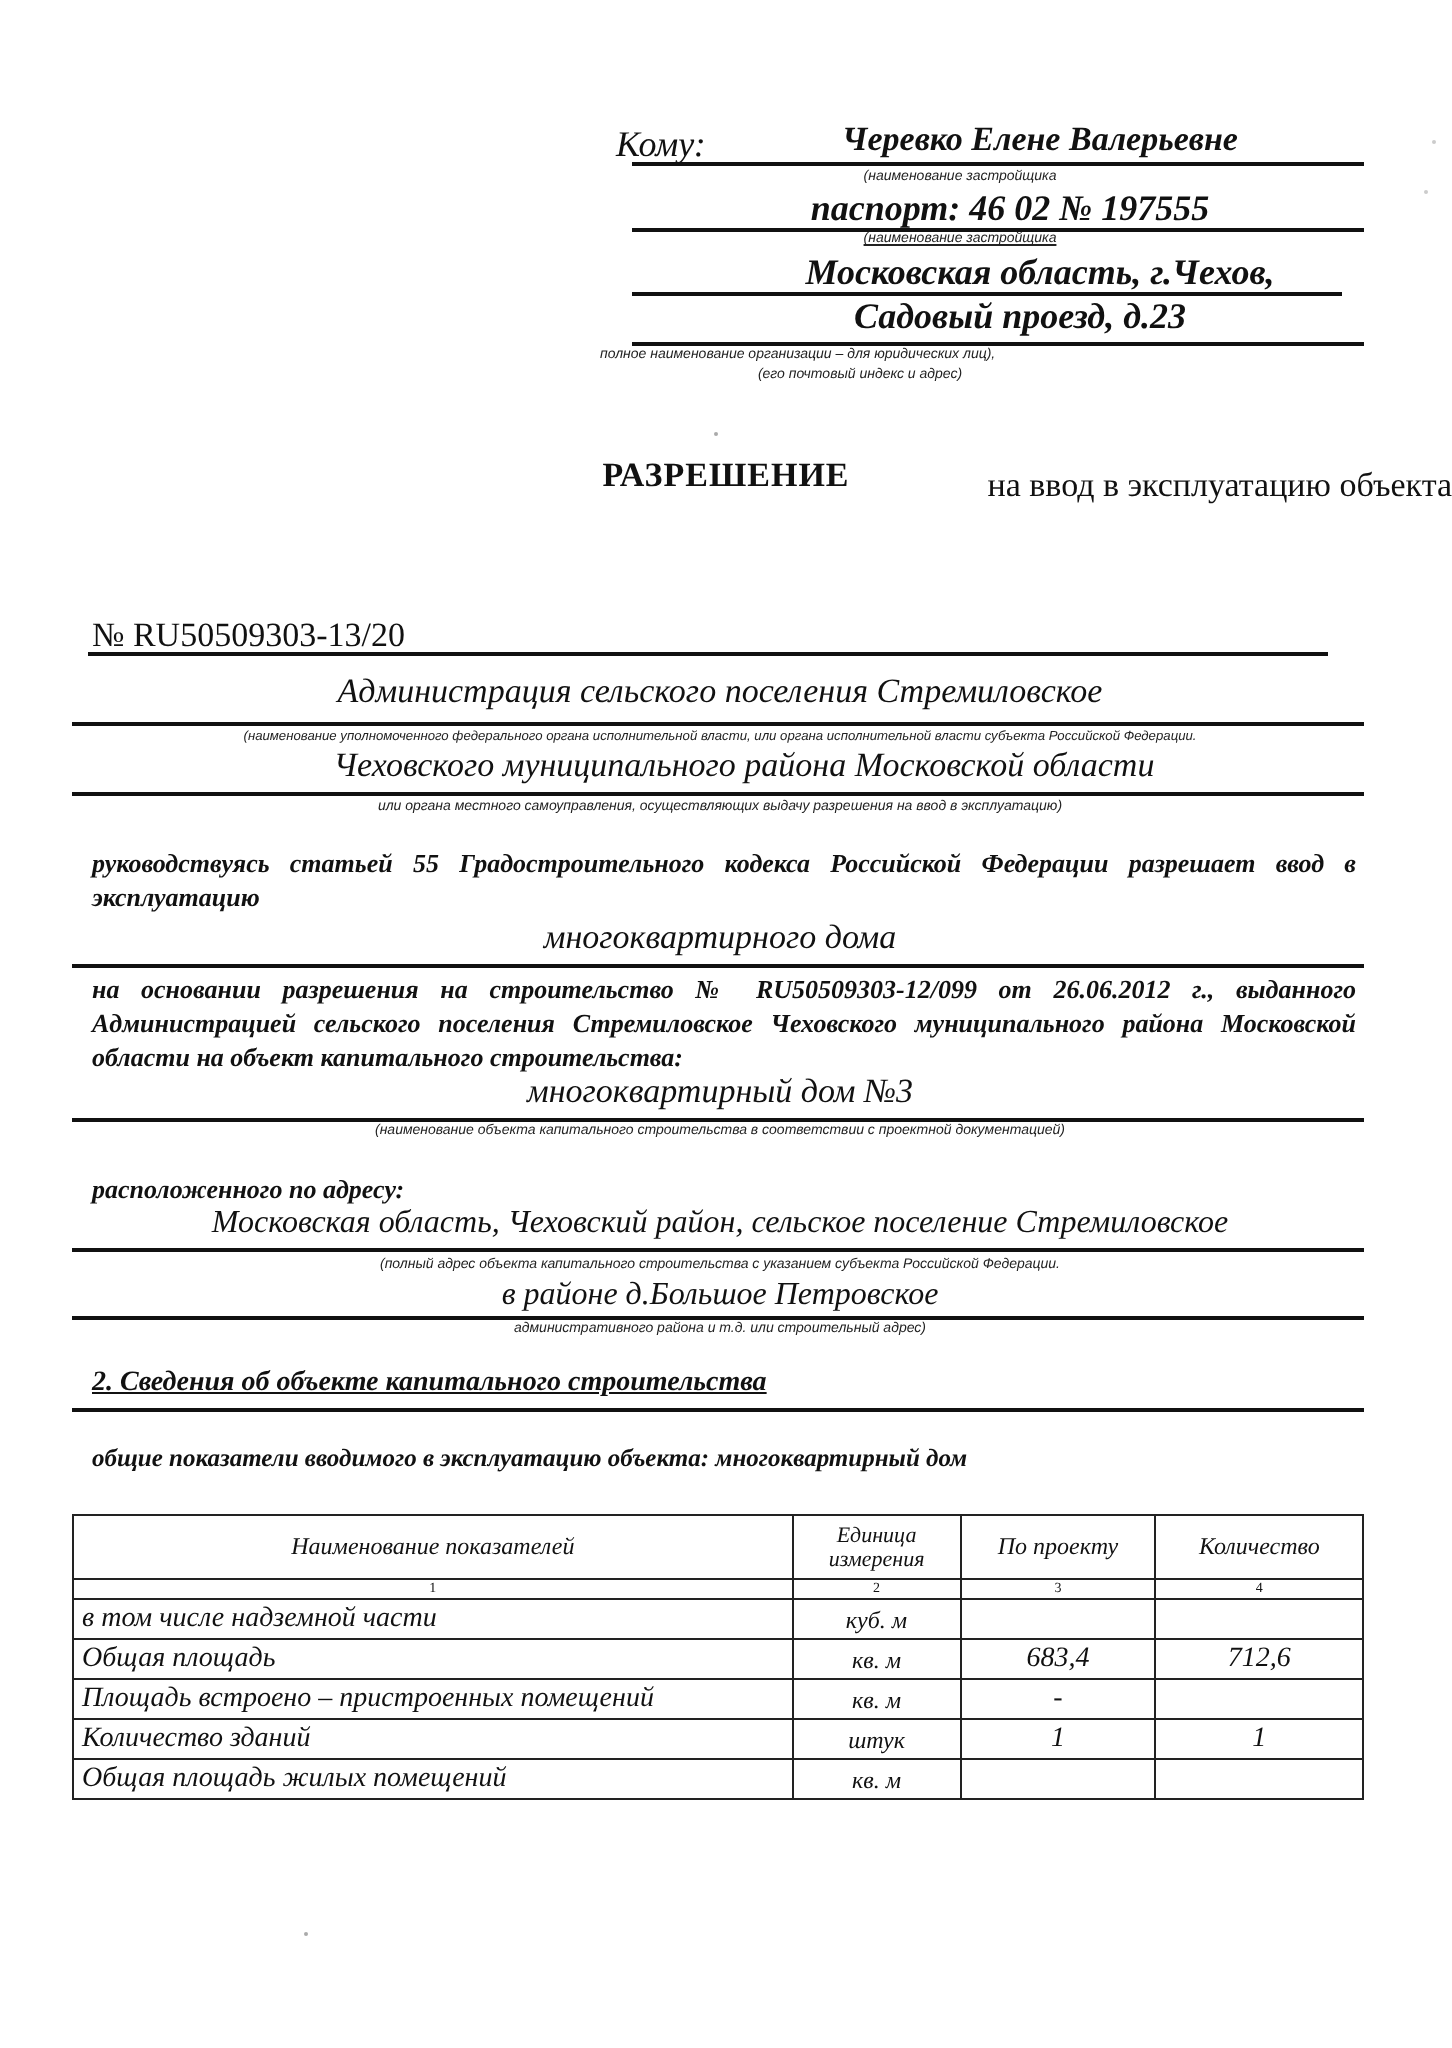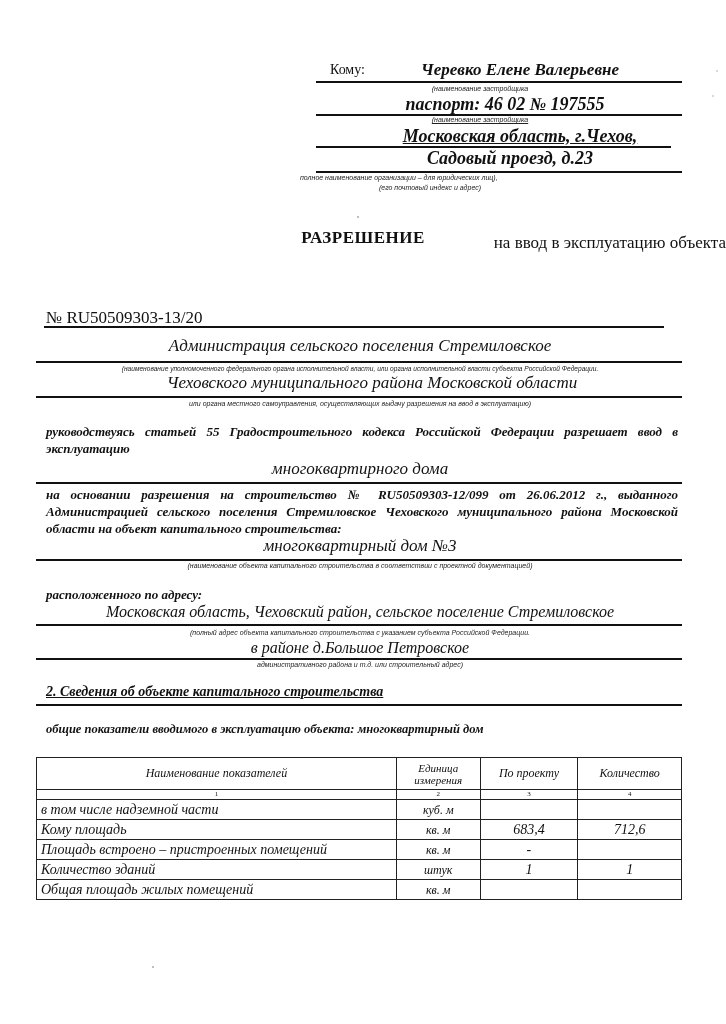--- a/index.html
+++ b/index.html
@@ -6,26 +6,26 @@
     body {
       width: 726px; height: 1024px; background: #ffffff; position: relative; overflow: hidden;
       font-family: "Liberation Serif", serif; color: #111;
     }
     .abs { position: absolute; }
     .line { position: absolute; height: 0; border-top: 2px solid #111; }
     .cap { font-family: "Liberation Sans", sans-serif; font-style: italic; font-size: 7px; color: #222; white-space: nowrap; text-align: center; }
     .fill { font-style: italic; text-align: center; white-space: nowrap; }
 
     
-    #komu-label { left: 330px; top: 62px; font-size: 14px; }
+    #komu-label { left: 308px; top: 62px; font-size: 18px; font-style: italic; }
     #recipient-name { left: 370px; width: 300px; top: 60px; font-size: 17px; font-weight: bold; }
     #cap1 { left: 400px; width: 160px; top: 85px; }
     #passport { left: 380px; width: 250px; top: 94px; font-size: 18px; font-weight: bold; }
     #cap2 { left: 400px; width: 160px; top: 116px; text-decoration: underline; }
-    #addr1 { left: 370px; width: 300px; top: 126px; font-size: 18px; font-weight: bold; text-decoration: underline; }
+    #addr1 { left: 370px; width: 300px; top: 126px; font-size: 18px; font-weight: bold; }
     #addr2 { left: 390px; width: 240px; top: 148px; font-size: 18px; font-weight: bold; }
     #cap3 { left: 300px; width: 300px; top: 174px; text-align: left; }
     #cap4 { left: 300px; width: 260px; top: 184px; }
 
     
     #doc-title { left: 0; width: 726px; top: 228px; text-align: center; font-size: 17px; font-weight: bold; letter-spacing: 0.5px; }
     #doc-subtitle { left: 0; width: 726px; top: 233px; text-align: right; font-size: 17px; }
 
     #permit-number { left: 46px; top: 308px; font-size: 17px; }
 
@@ -132,21 +132,21 @@
     </tr>
   </thead>
   <tbody>
     <tr class="data">
       <td>в том числе надземной части</td>
       <td class="unit">куб. м</td>
       <td class="val"></td>
       <td class="val"></td>
     </tr>
     <tr class="data">
-      <td>Кому площадь</td>
+      <td>Общая площадь</td>
       <td class="unit">кв. м</td>
       <td class="val">683,4</td>
       <td class="val">712,6</td>
     </tr>
     <tr class="data">
       <td>Площадь встроено – пристроенных помещений</td>
       <td class="unit">кв. м</td>
       <td class="val">-</td>
       <td class="val"></td>
     </tr>

